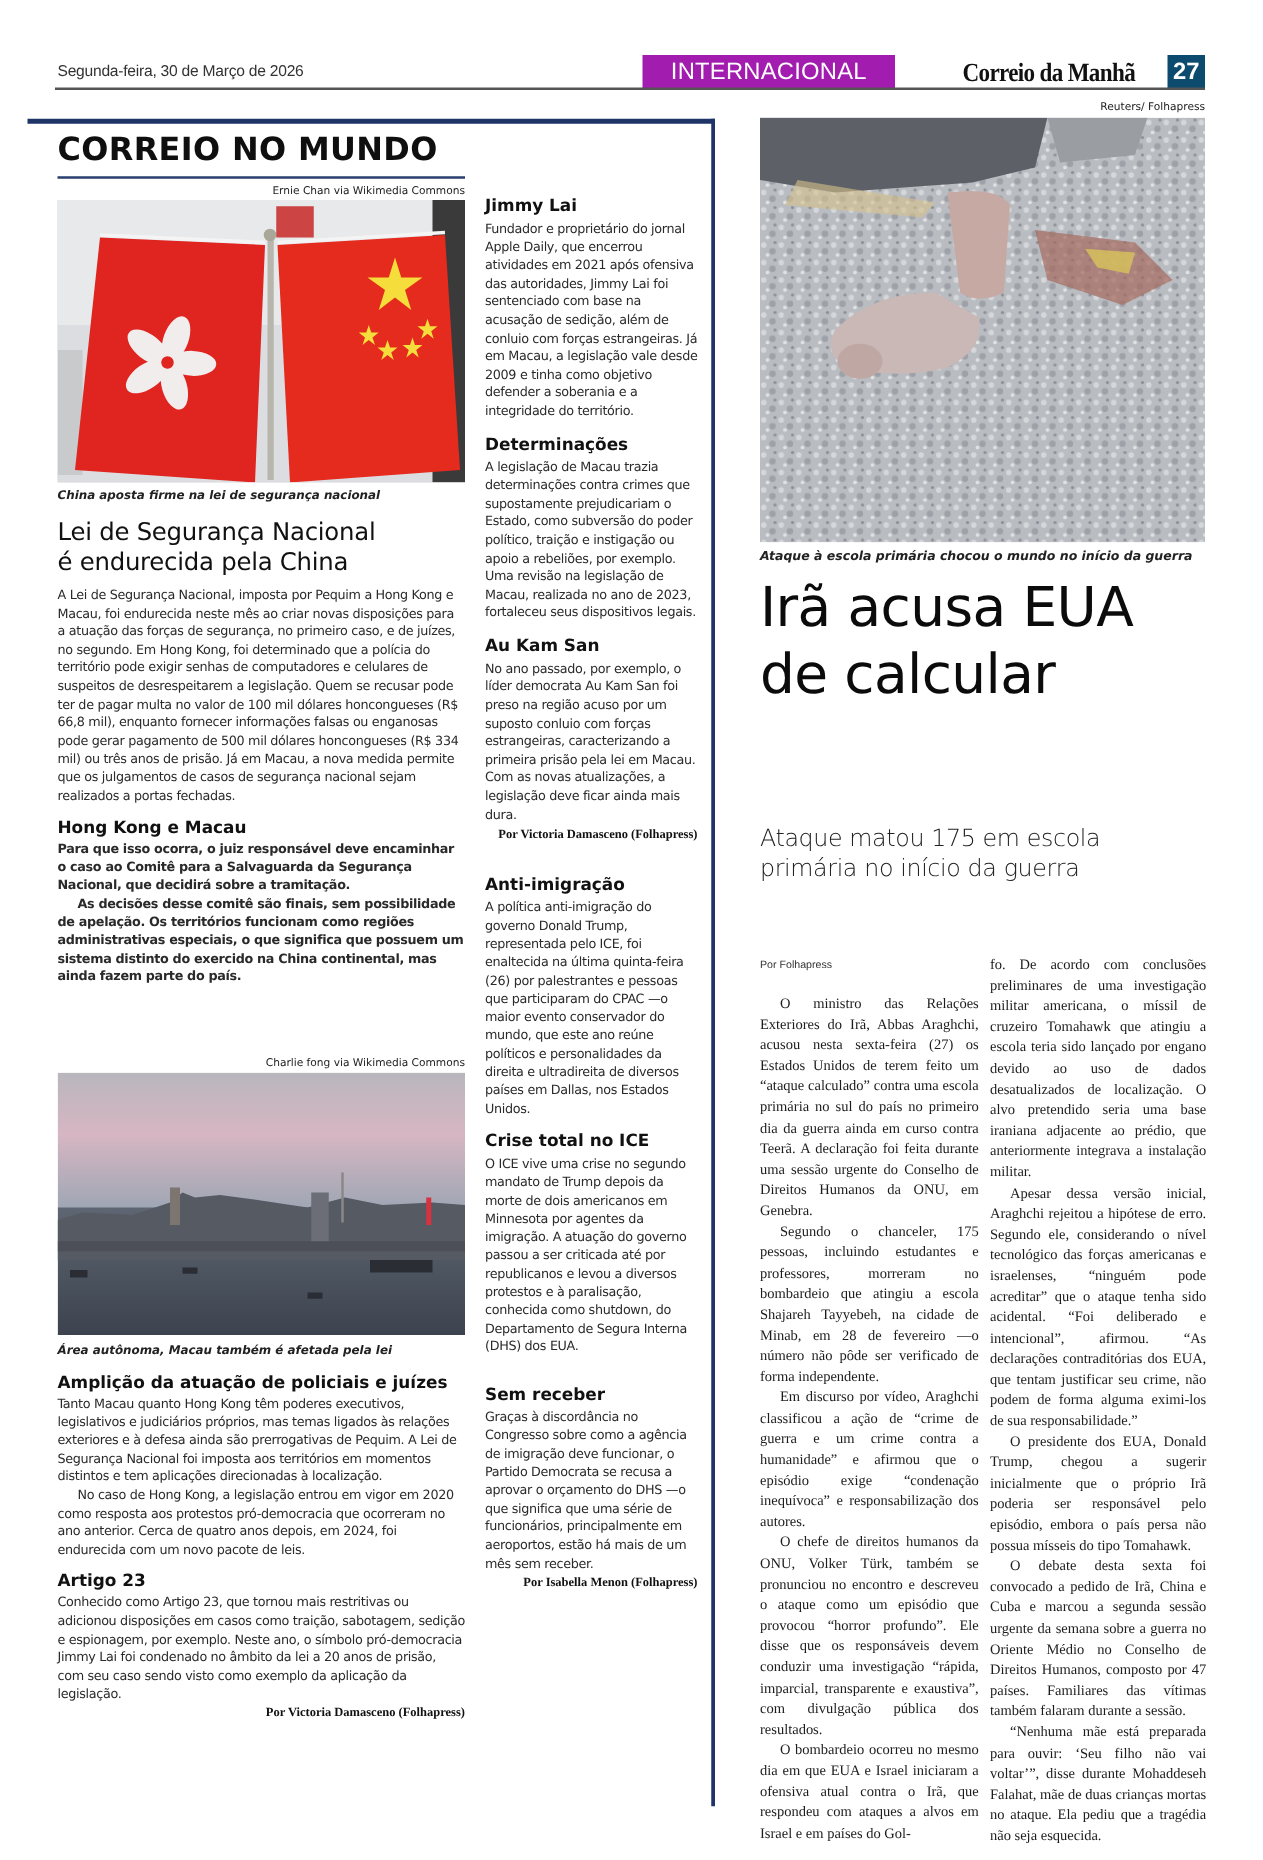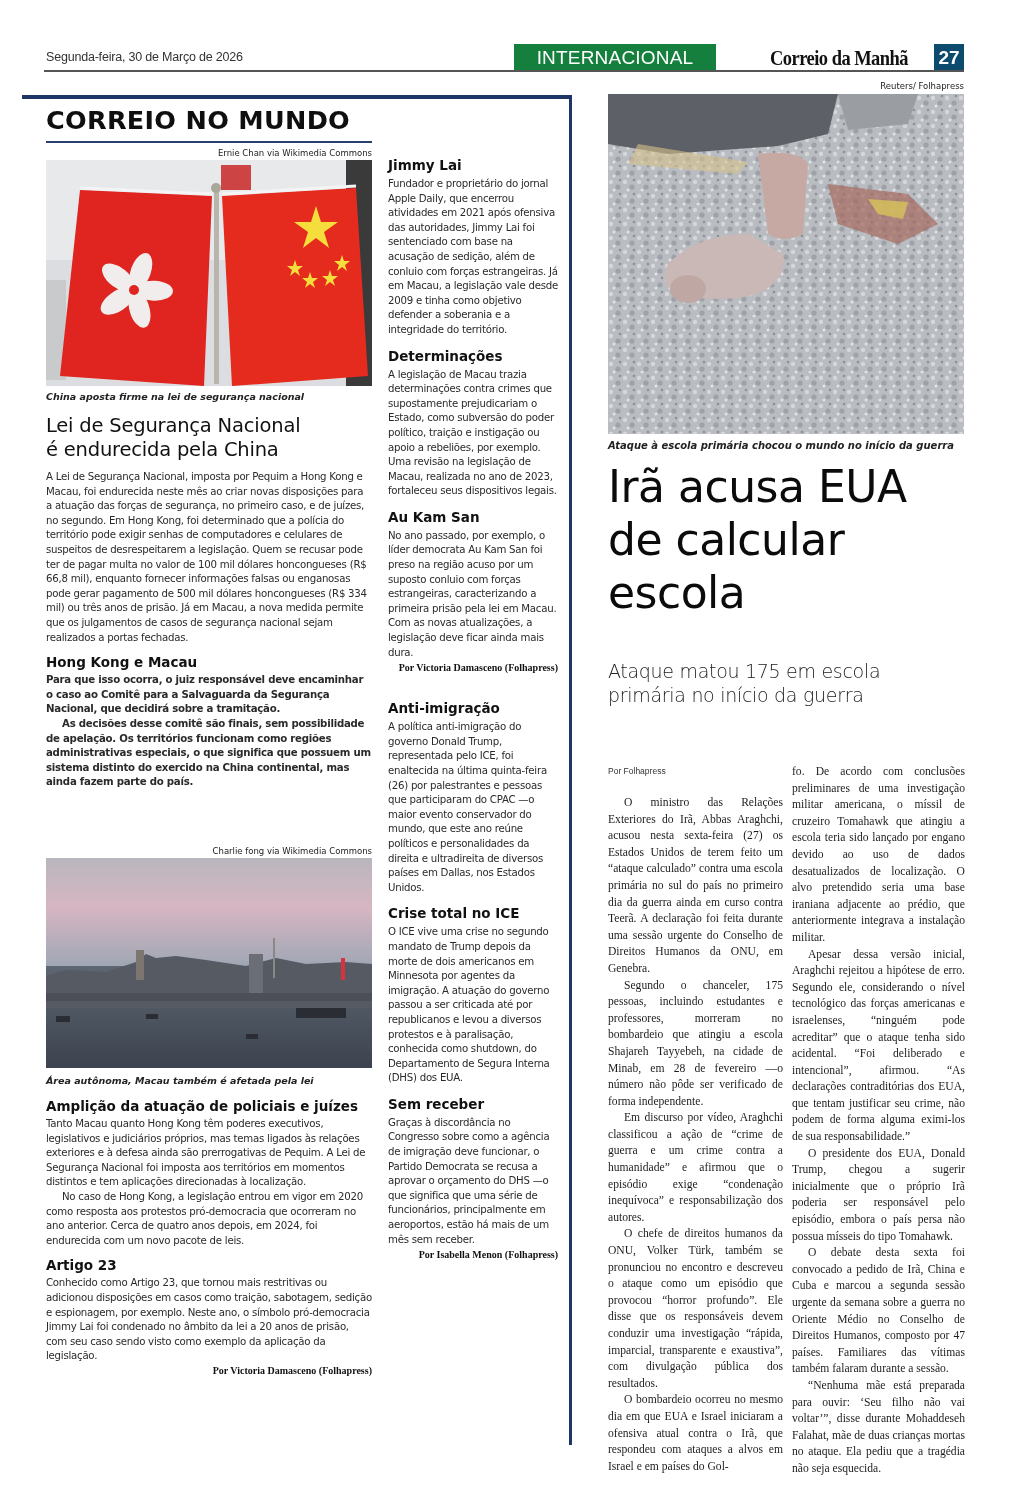--- a/index.html
+++ b/index.html
@@ -2,21 +2,21 @@
 <html><head>
 <meta charset="utf-8">
 <style>
   * { box-sizing: border-box; margin: 0; padding: 0; }
   html, body { width: 1010px; height: 1488px; background: #ffffff; overflow: hidden; }
   body { position: relative; font-family: "DejaVu Sans", sans-serif; color: #1a1a1a; }
 
   
   .hdr-date { position: absolute; left: 46px; top: 50px; font-size: 12.5px; color: #333; font-family: "Liberation Sans Narrow", "Liberation Sans", sans-serif; letter-spacing: -0.2px; }
   .hdr-rule { position: absolute; left: 44px; top: 70px; width: 920px; height: 2px; background: #555; }
-  .hdr-section { position: absolute; left: 514px; top: 44px; width: 202px; height: 28px; background: #15803d; color: #fff; font-size: 19px; font-family: "Liberation Sans", sans-serif; text-align: center; line-height: 28px; letter-spacing: 0.2px; }
+  .hdr-section { position: absolute; left: 514px; top: 44px; width: 202px; height: 28px; background: #a21caf; color: #fff; font-size: 19px; font-family: "Liberation Sans", sans-serif; text-align: center; line-height: 28px; letter-spacing: 0.2px; }
   .hdr-brand { position: absolute; left: 770px; top: 46px; font-family: "Liberation Serif", serif; font-weight: bold; font-size: 21px; color: #111; letter-spacing: -0.6px; transform: scaleX(0.88); transform-origin: left center; }
   .hdr-page { position: absolute; left: 934px; top: 44px; width: 30px; height: 28px; background: #0c4a6e; color: #fff; font-family: "Liberation Sans", sans-serif; font-weight: bold; font-size: 19px; text-align: center; line-height: 28px; }
 
   
   .box { position: absolute; left: 22px; top: 95px; width: 550px; height: 1350px; border-top: 4px solid #1f3567; border-right: 3px solid #1f3567; }
   .sec-title { position: absolute; left: 46px; top: 105px; font-family: "DejaVu Sans", sans-serif; font-weight: bold; font-size: 25.5px; letter-spacing: 0.3px; color: #0f0f0f; }
   .sec-rule { position: absolute; left: 46px; top: 141px; width: 326px; height: 2px; background: #2a3f6e; }
 
   .credit { position: absolute; font-size: 8.5px; font-family: "DejaVu Sans", sans-serif; color: #222; text-align: right; }
   .caption { position: absolute; font-size: 9.5px; font-style: italic; font-weight: bold; font-family: "DejaVu Sans", sans-serif; color: #222; }
@@ -154,21 +154,21 @@
   <div class="h3" style="margin-top:10px;">Au Kam San</div>
   <div class="p-sans" style="margin-top:3px;">No ano passado, por exemplo, o líder democrata Au Kam San foi preso na região acuso por um suposto conluio com forças estrangeiras, caracterizando a primeira prisão pela lei em Macau. Com as novas atualizações, a legislação deve ficar ainda mais dura.</div>
   <div class="byline-serif" style="margin-top:2px;">Por Victoria Damasceno (Folhapress)</div>
 
   <div class="h3" style="margin-top:27px;">Anti-imigração</div>
   <div class="p-sans" style="margin-top:3px;">A política anti-imigração do governo Donald Trump, representada pelo ICE, foi enaltecida na última quinta-feira (26) por palestrantes e pessoas que participaram do CPAC —o maior evento conservador do mundo, que este ano reúne políticos e personalidades da direita e ultradireita de diversos países em Dallas, nos Estados Unidos.</div>
 
   <div class="h3" style="margin-top:10px;">Crise total no ICE</div>
   <div class="p-sans" style="margin-top:3px;">O ICE vive uma crise no segundo mandato de Trump depois da morte de dois americanos em Minnesota por agentes da imigração. A atuação do governo passou a ser criticada até por republicanos e levou a diversos protestos e à paralisação, conhecida como shutdown, do Departamento de Segura Interna (DHS) dos EUA.</div>
 
-  <div class="h3" style="margin-top:10px;">Sem receber</div>
+  <div class="h3" style="margin-top:22px;">Sem receber</div>
   <div class="p-sans" style="margin-top:3px;">Graças à discordância no Congresso sobre como a agência de imigração deve funcionar, o Partido Democrata se recusa a aprovar o orçamento do DHS —o que significa que uma série de funcionários, principalmente em aeroportos, estão há mais de um mês sem receber.</div>
   <div class="byline-serif" style="margin-top:2px;">Por Isabella Menon (Folhapress)</div>
 </div>
 
 <div class="credit" style="left:608px; top:81px; width:356px;">Reuters/ Folhapress</div>
 <div class="photo" style="left:608px; top:94px; width:356px; height:340px;">
   <svg width="356" height="340" viewBox="0 0 356 340">
     <defs>
       <pattern id="gravel" width="14" height="14" patternUnits="userSpaceOnUse">
         <rect width="14" height="14" fill="#b9bcc1"></rect>
@@ -187,21 +187,20 @@
     <ellipse cx="80" cy="195" rx="18" ry="14" fill="#bfa8a4"></ellipse>
     <path d="M220,90 L300,100 L330,130 L290,150 L230,130 Z" fill="#a56a5e" opacity="0.7"></path>
     <path d="M260,105 L300,108 L295,125 L270,120 Z" fill="#d8c35a" opacity="0.8"></path>
   </svg>
 </div>
 <div class="caption" style="left:608px; top:440px; font-size:10px;">Ataque à escola primária chocou o mundo no início da guerra</div>
 
 <div class="rcol headline" style="top:460px;">
   <div>Irã acusa EUA</div>
   <div>de calcular</div>
-  <div>escola</div>
 </div>
 
 <div class="rcol subhead" style="top:659px;">
   <div>Ataque matou 175 em escola</div>
   <div>primária no início da guerra</div>
 </div>
 
 <div class="rcol byline-small" style="top:766px;">Por Folhapress</div>
 
 <div class="serif-col" style="left:608px; top:795px; width:175px;">

